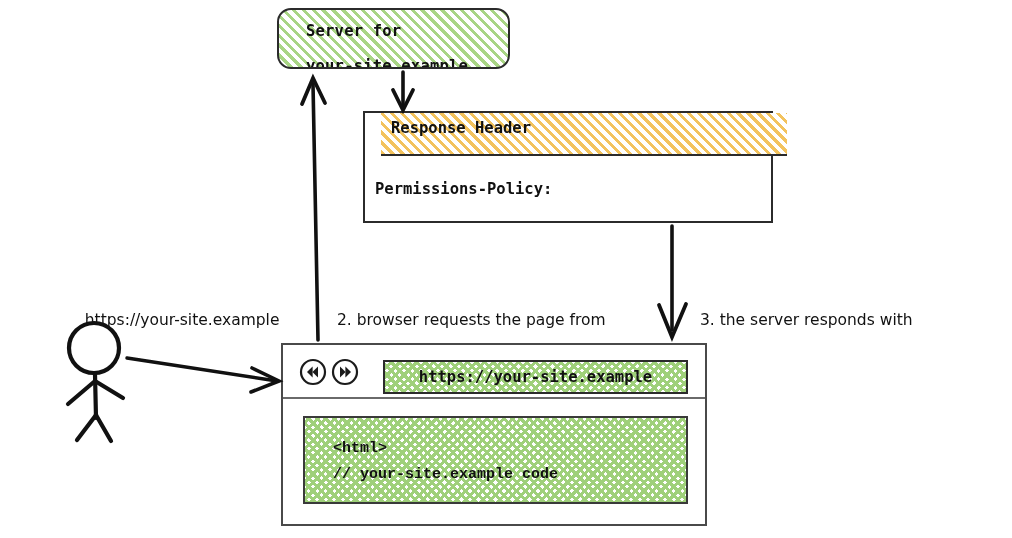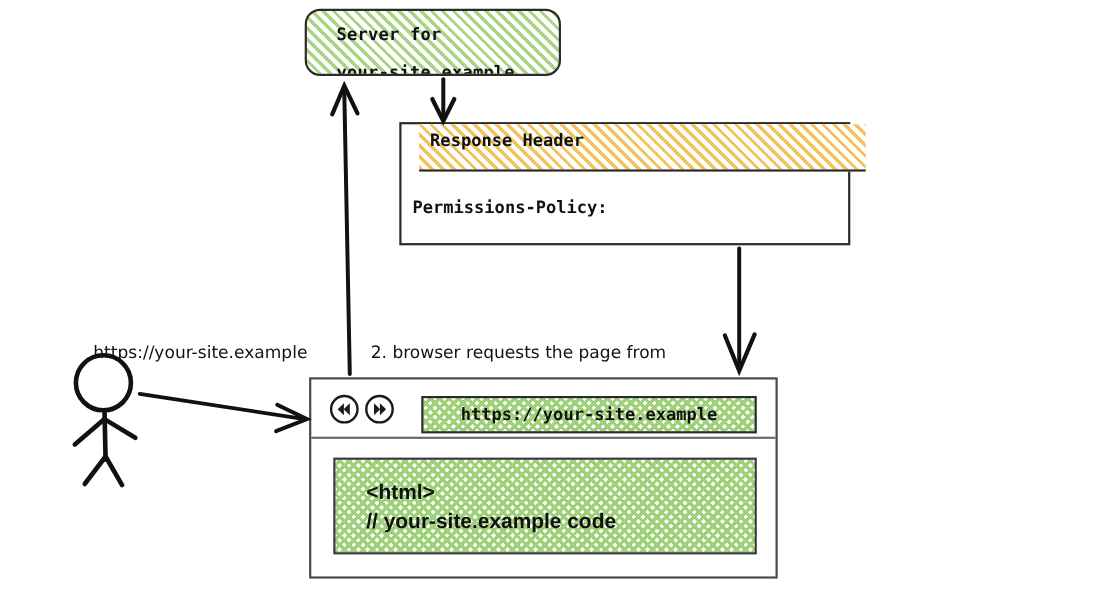--- a/index.html
+++ b/index.html
@@ -167,22 +167,22 @@
     width: 385px; height: 88px;
     border: 2px solid #3a3a3a;
     box-sizing: border-box;
     overflow: hidden;
   }
   #page-body .codebox {
     position: absolute;
     left: 28px; top: 18px;
   }
   #page-body .line {
-    font-family: Liberation Sans, sans-serif;
-    font-size: 19px;
+    font-family: Liberation Mono, monospace;
+    font-size: 15px;
     font-weight: 700;
     line-height: 26px;
     color: #111;
     white-space: pre;
   }
 
   
   .note {
     position: absolute;
     font-family: "DejaVu Sans", sans-serif;
@@ -256,20 +256,21 @@
     </div>
   </div>
 
   <div class="note" id="note-1">
     <div>   https://your-site.example</div>
   </div>
   <div class="note" id="note-2">
     <div>2. browser requests the page from</div>
   </div>
   <div class="note" id="note-3">
+    <div>3. the server responds with</div>
   </div>
 
   <svg id="overlay" viewBox="0 0 1012 538">
 
     <g fill="none" stroke="#111111" stroke-width="4.2" stroke-linecap="round">
       <ellipse cx="94" cy="348" rx="25" ry="25"></ellipse>
       <path d="M95 374 L96 418"></path>
       <path d="M95 381 L68 404"></path>
       <path d="M95 381 L123 398"></path>
       <path d="M96 415 L77 440"></path>

